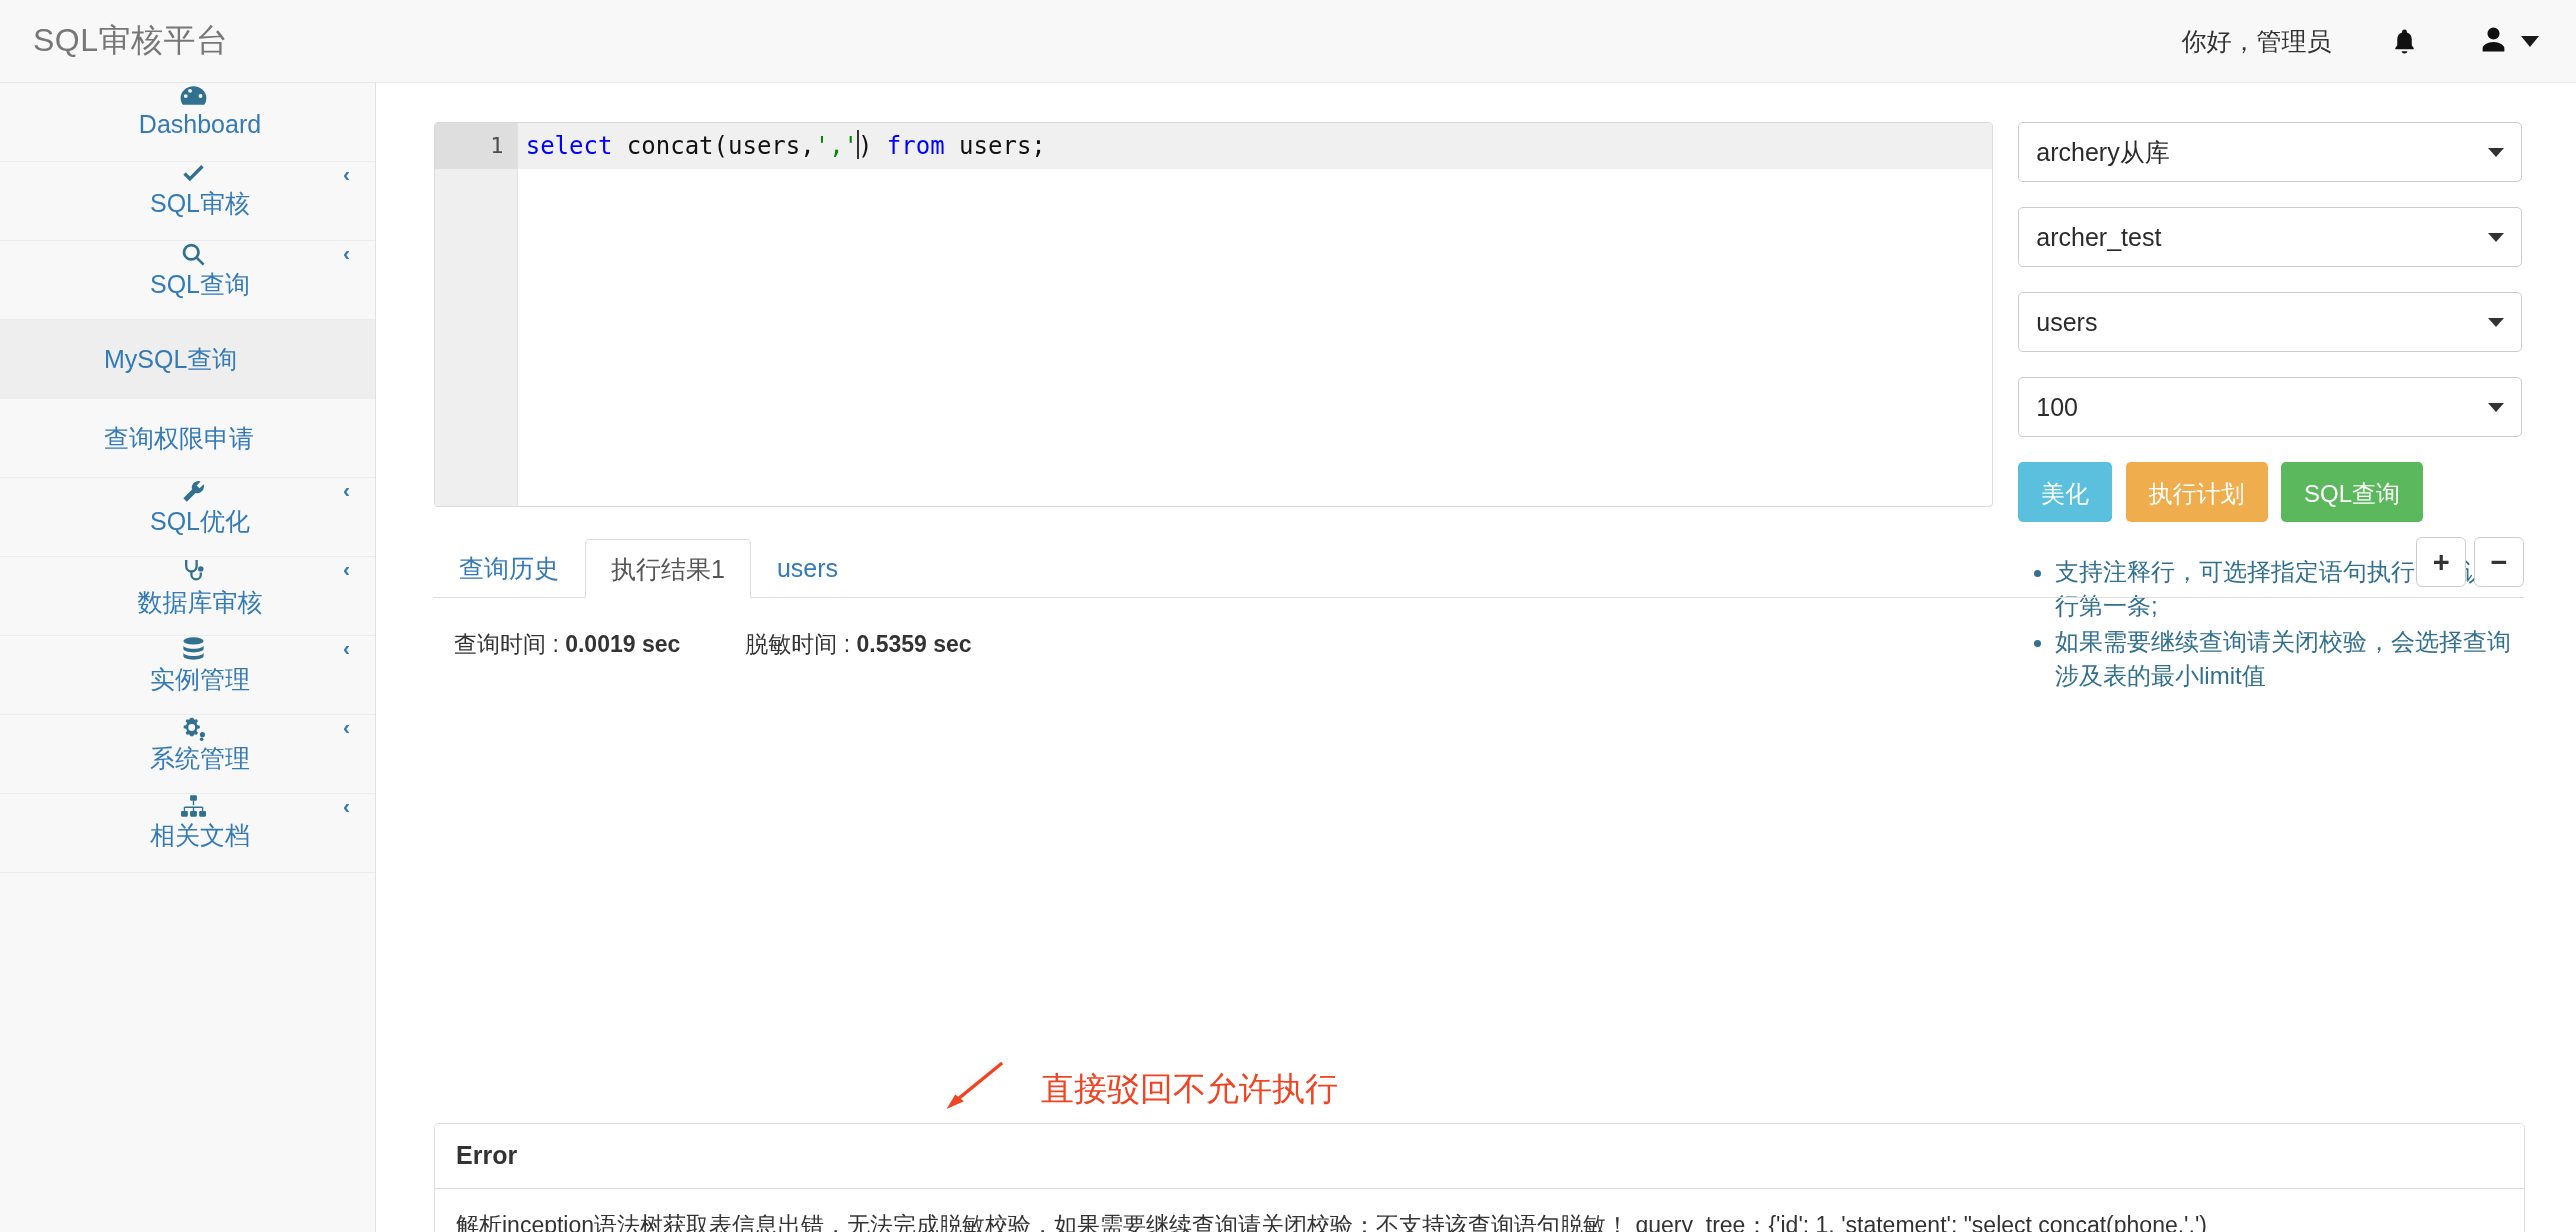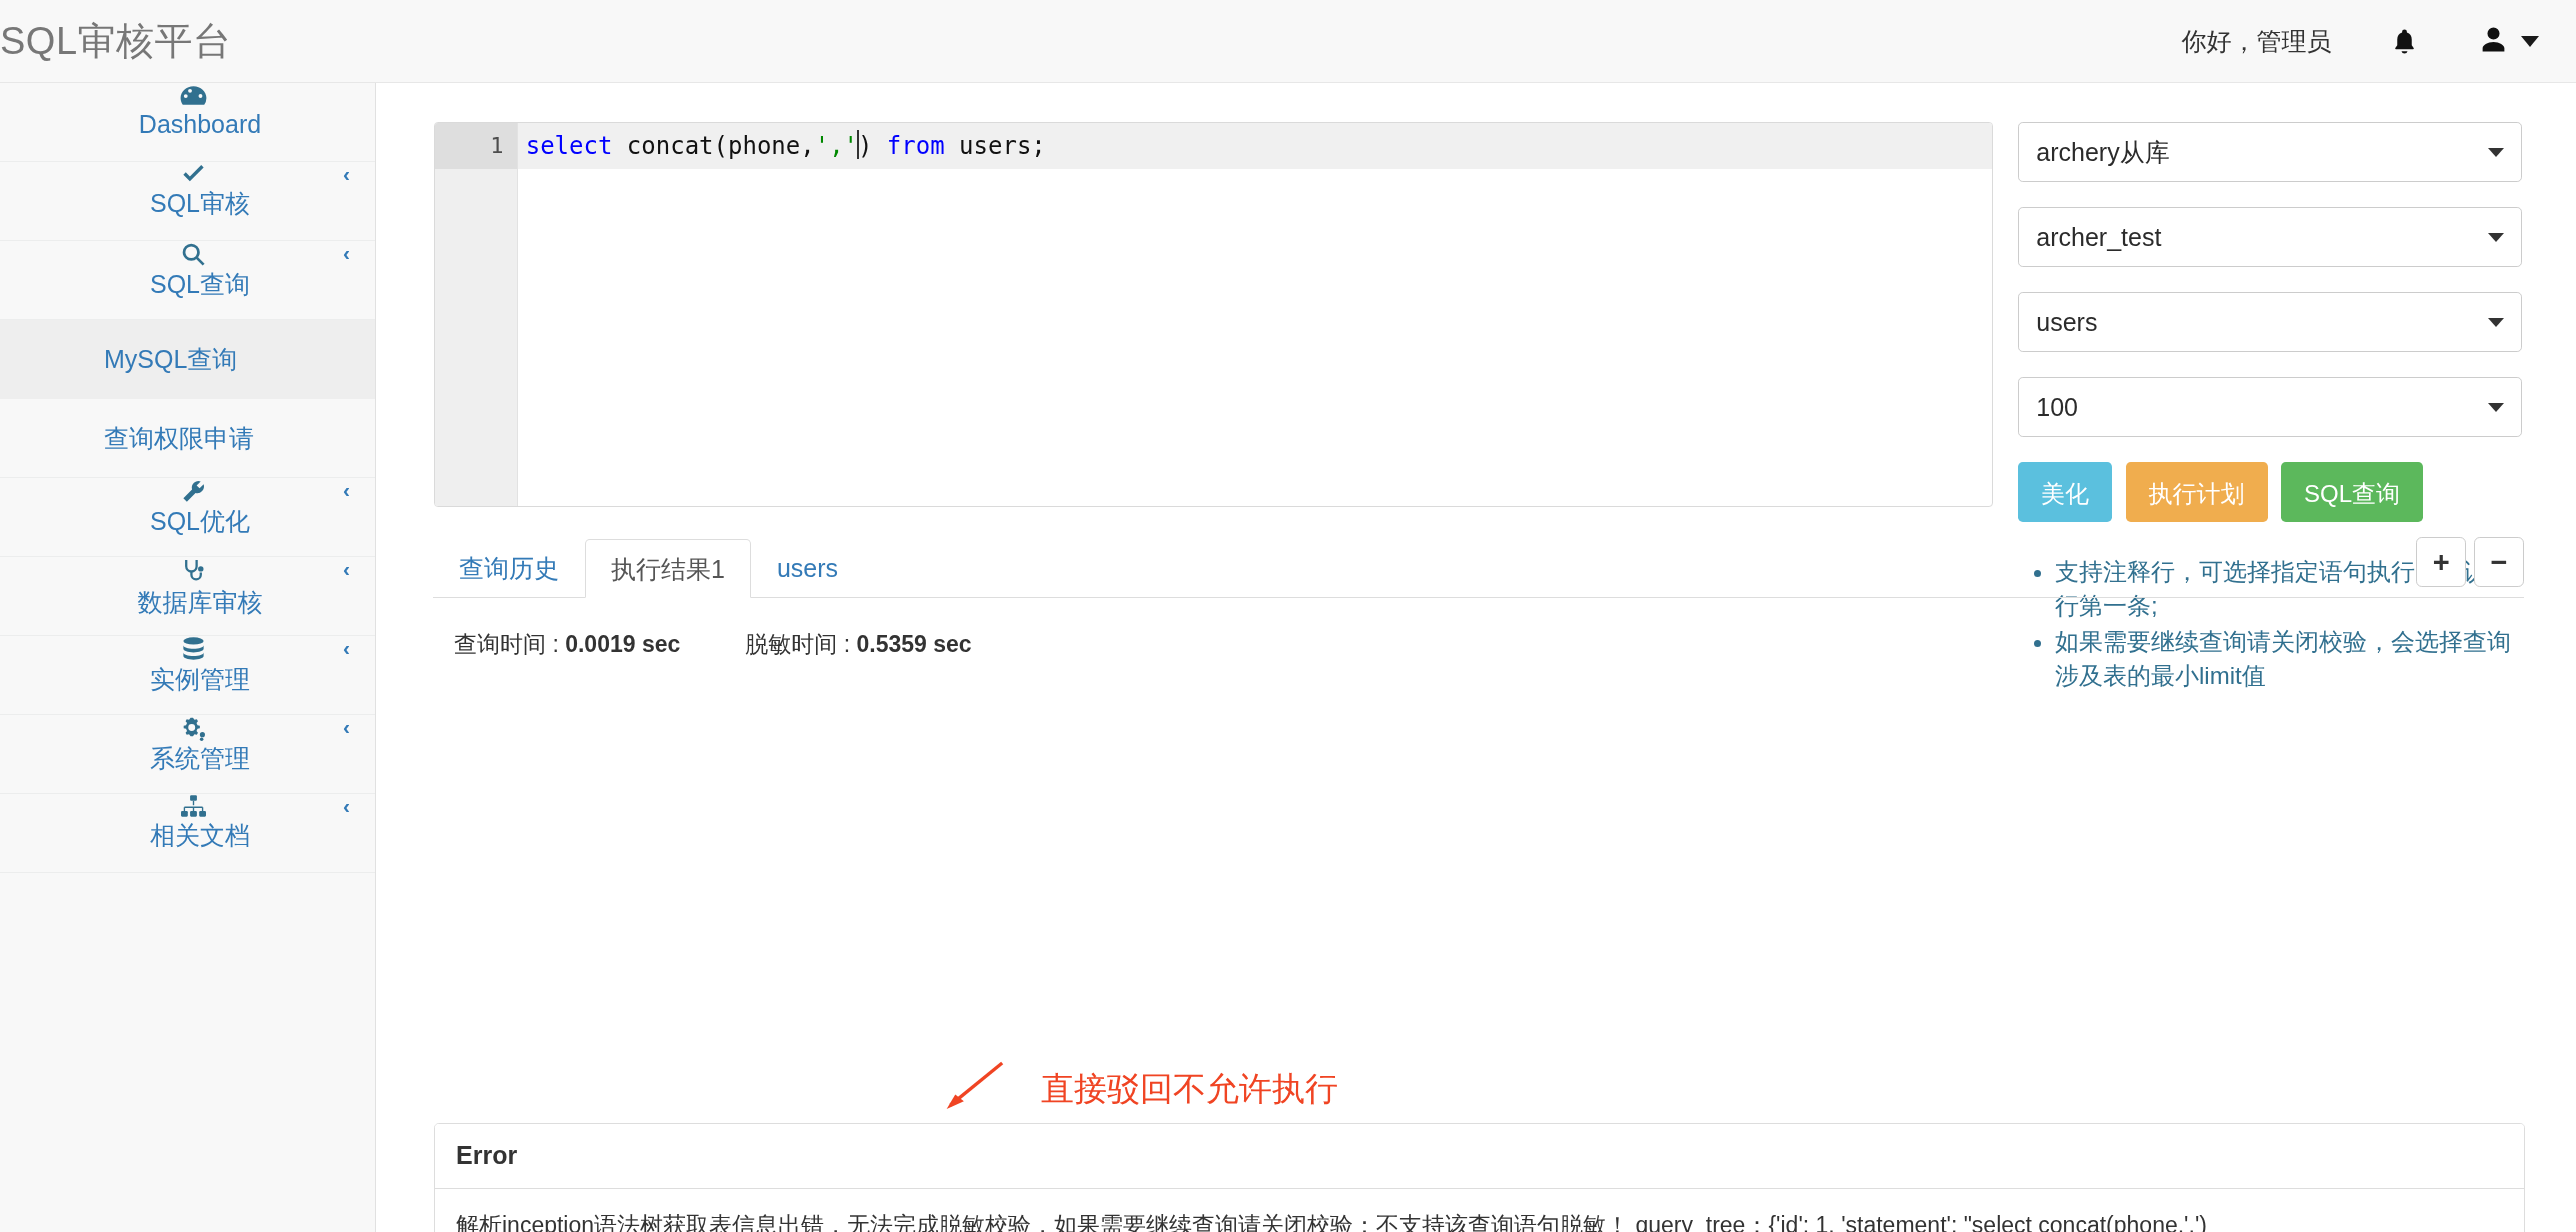--- a/index.html
+++ b/index.html
@@ -13,21 +13,22 @@
 
   
   .header {
     position: absolute; top: 0; left: 0;
     width: 2576px; height: 83px;
     background: #f8f8f8;
     border-bottom: 1px solid #e7e7e7;
     display: flex; align-items: center;
   }
   .brand {
-    font-size: 38px;
+    margin-left: 33px;
+    font-size: 32px;
     color: #777777;
     letter-spacing: 0.5px;
   }
   .header-right {
     margin-left: auto; margin-right: 37px;
     display: flex; align-items: center; gap: 0px;
   }
   .greeting {
     font-size: 25px; color: #333; margin-right: 58px;
   }
@@ -395,21 +396,21 @@
 </div>
 
 <div class="main">
 
   <div class="editor-wrap">
     <div class="gutter">
       <div class="gutter-num">1</div>
     </div>
     <div class="code-area">
       <div class="active-line"></div>
-      <div class="code-line"><span class="kw">select</span><span> concat(phone,</span><span class="str">','</span><span class="cursor"></span><span>) </span><span class="kw">from</span><span> users;</span></div>
+      <div class="code-line"><span class="kw">select</span><span> concat(users,</span><span class="str">','</span><span class="cursor"></span><span>) </span><span class="kw">from</span><span> users;</span></div>
 
     </div>
   </div>
 
   <div class="right-panel">
 
     <div class="sel">
       <span>archery从库</span>
       <span class="arrow"></span>
     </div>

